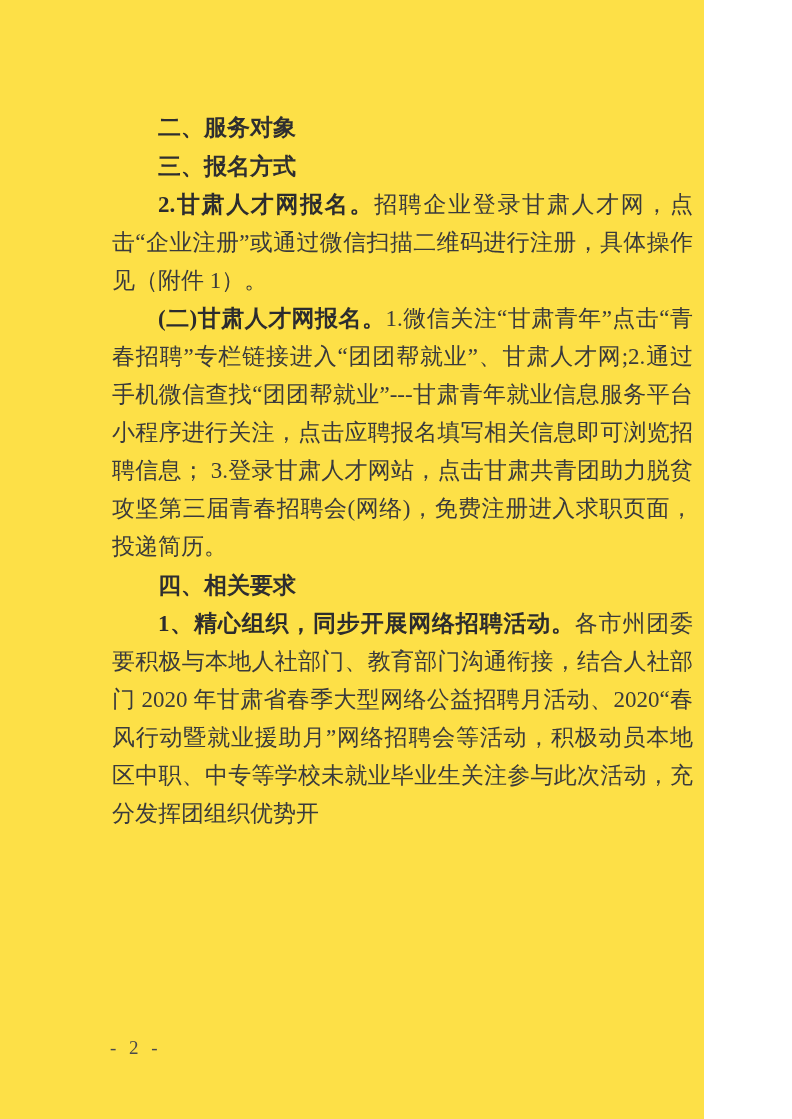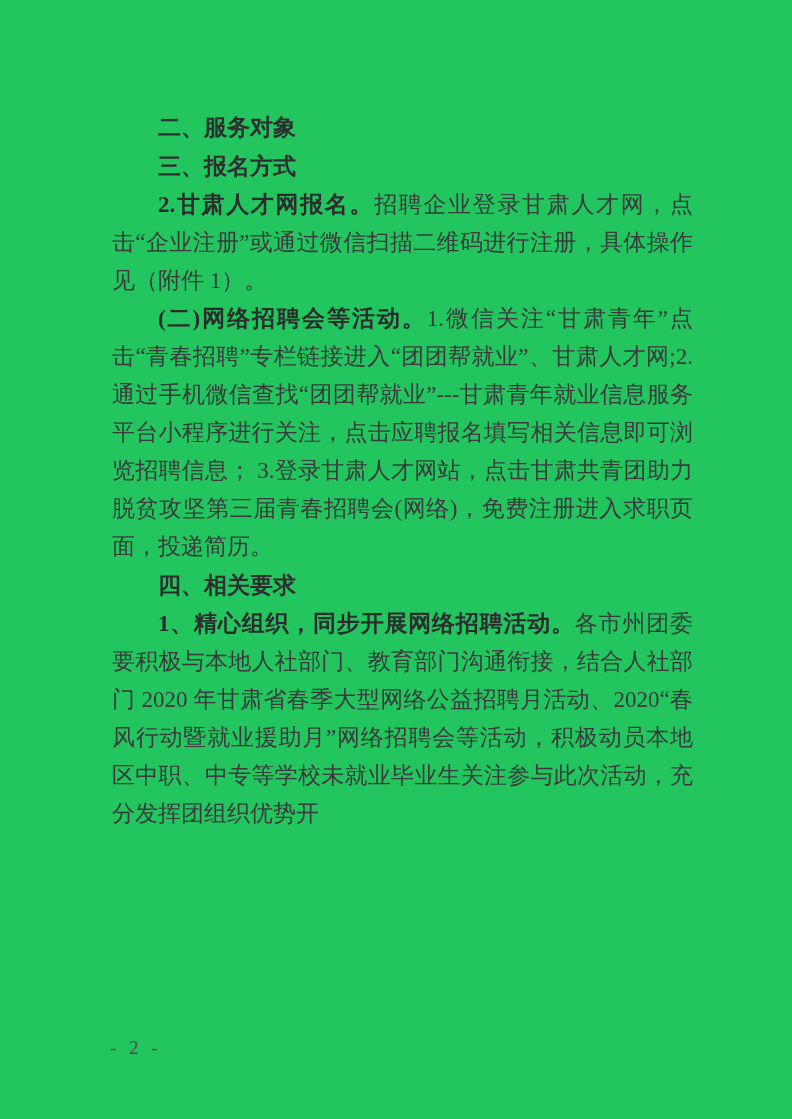--- a/index.html
+++ b/index.html
@@ -10,23 +10,23 @@
   body {
     width: 792px;
     height: 1119px;
     position: relative;
     overflow: hidden;
     font-family: "Liberation Serif", "DejaVu Serif", serif;
   }
   .doc-page {
     position: absolute;
     left: 0; top: 0;
-    width: 792px;
+    width: 704px;
     height: 1119px;
-    background: #22c55e;
+    background: #fde047;
   }
   .doc-content {
     position: absolute;
     left: 112px;
     top: 108px;
     width: 581px;
     font-size: 23px;
     line-height: 38px;
     color: #3a3a3c;
     text-align: justify;
@@ -60,18 +60,18 @@
   }
 </style>
 </head>
 <body>
 
 <div class="doc-page">
   <div class="doc-content" id="doc-content">
       <p class="heading"><span class="bold">二、服务对象</span></p>
       <p class="heading"><span class="bold">三、报名方式</span></p>
       <p class="body"><span class="bold">2.甘肃人才网报名。</span><span>招聘企业登录甘肃人才网，点击“企业注册”或通过微信扫描二维码进行注册，具体操作见（附件 1）。</span></p>
-      <p class="body"><span class="bold">(二)网络招聘会等活动。</span><span>1.微信关注“甘肃青年”点击“青春招聘”专栏链接进入“团团帮就业”、甘肃人才网;2.通过手机微信查找“团团帮就业”---甘肃青年就业信息服务平台小程序进行关注，点击应聘报名填写相关信息即可浏览招聘信息； 3.登录甘肃人才网站，点击甘肃共青团助力脱贫攻坚第三届青春招聘会(网络)，免费注册进入求职页面，投递简历。</span></p>
+      <p class="body"><span class="bold">(二)甘肃人才网报名。</span><span>1.微信关注“甘肃青年”点击“青春招聘”专栏链接进入“团团帮就业”、甘肃人才网;2.通过手机微信查找“团团帮就业”---甘肃青年就业信息服务平台小程序进行关注，点击应聘报名填写相关信息即可浏览招聘信息； 3.登录甘肃人才网站，点击甘肃共青团助力脱贫攻坚第三届青春招聘会(网络)，免费注册进入求职页面，投递简历。</span></p>
       <p class="heading"><span class="bold">四、相关要求</span></p>
       <p class="body"><span class="bold">1、精心组织，同步开展网络招聘活动。</span><span>各市州团委要积极与本地人社部门、教育部门沟通衔接，结合人社部门 2020 年甘肃省春季大型网络公益招聘月活动、2020“春风行动暨就业援助月”网络招聘会等活动，积极动员本地区中职、中专等学校未就业毕业生关注参与此次活动，充分发挥团组织优势开</span></p>
     </div>
   <div class="page-footer">- 2 -</div>
 </div>
 
 </body></html>

